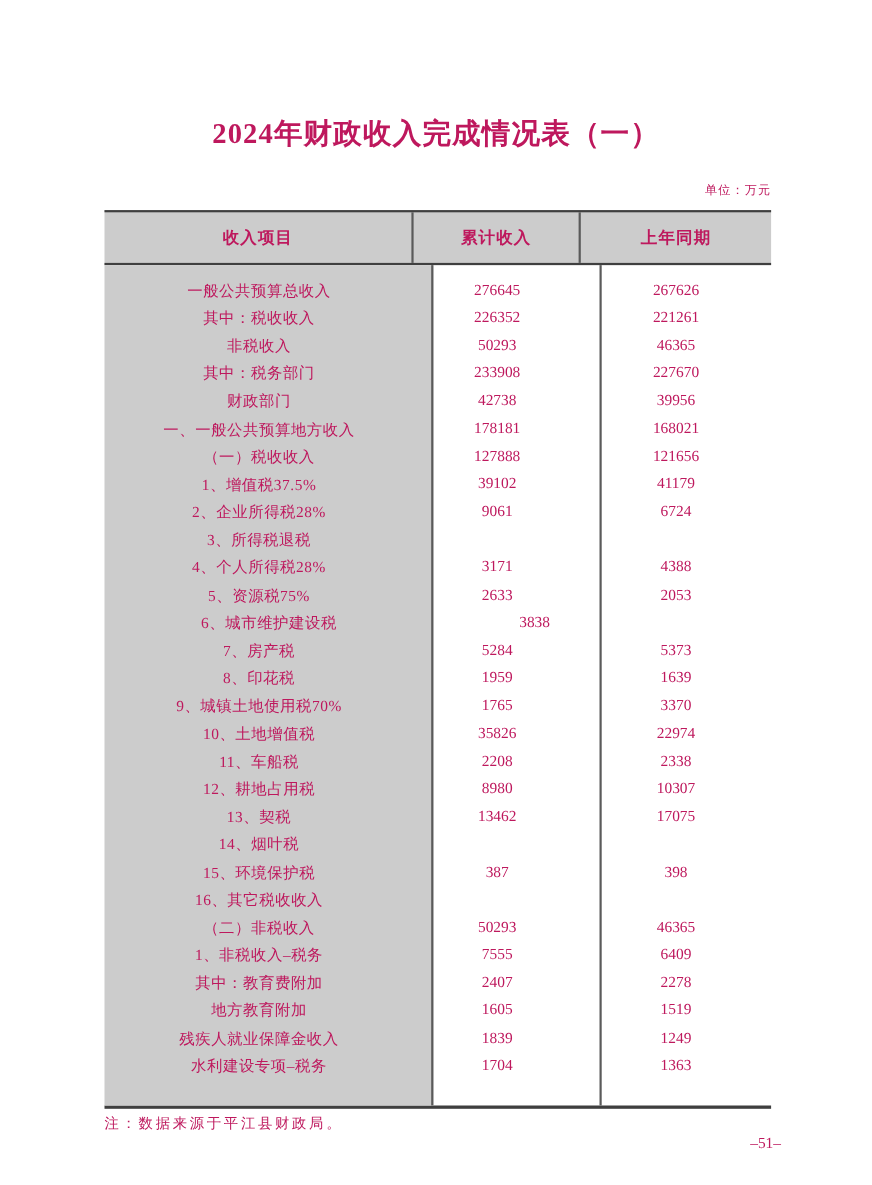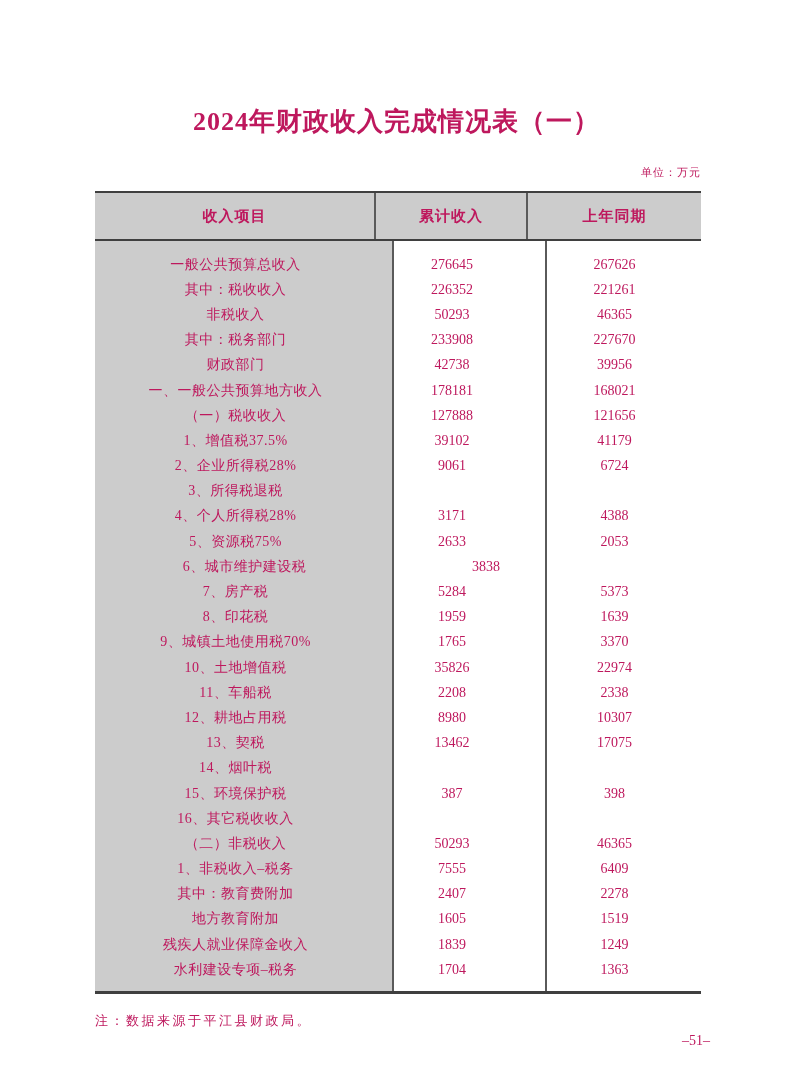--- a/index.html
+++ b/index.html
@@ -36,21 +36,21 @@
     box-sizing:border-box;
     font-family:"Liberation Sans","DejaVu Sans",sans-serif;
     font-weight:bold;font-size:15px;letter-spacing:1px;
   }
   .c1{width:299px;}
   .c2{width:162px;}
   .c3{width:184px;}
   .thead .c1,.thead .c2{border-right:2px solid #5a5a5a;}
   .tbody{
     position:relative;
-    padding:11px 0 9px 0;
+    padding:11px 0 23px 0;
     border-bottom:3px solid #3f3f3f;
   }
   
   .tbody::before{
     content:"";position:absolute;top:0;left:0;bottom:0;width:299px;
     background:#cccccc;border-right:2px solid #5a5a5a;box-sizing:border-box;
   }
   
   .tbody::after{
     content:"";position:absolute;top:0;left:450px;bottom:0;width:2px;

